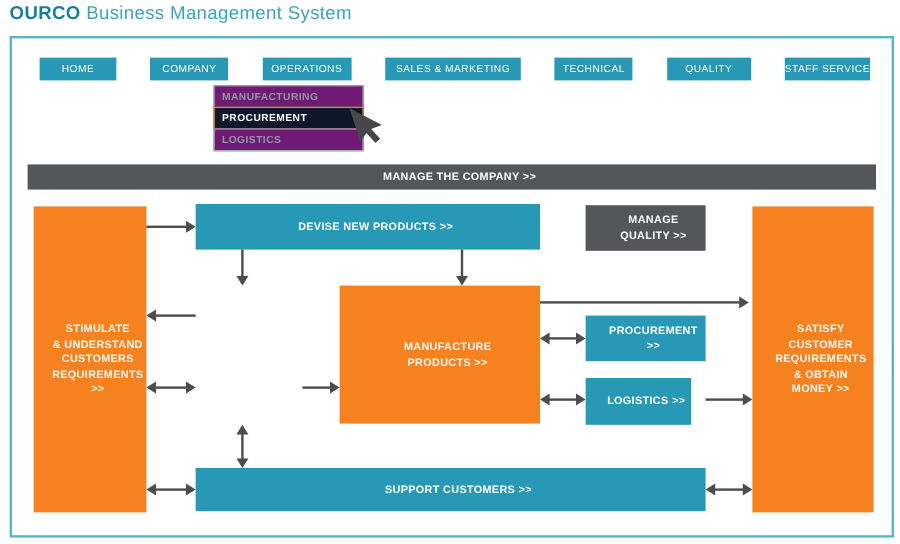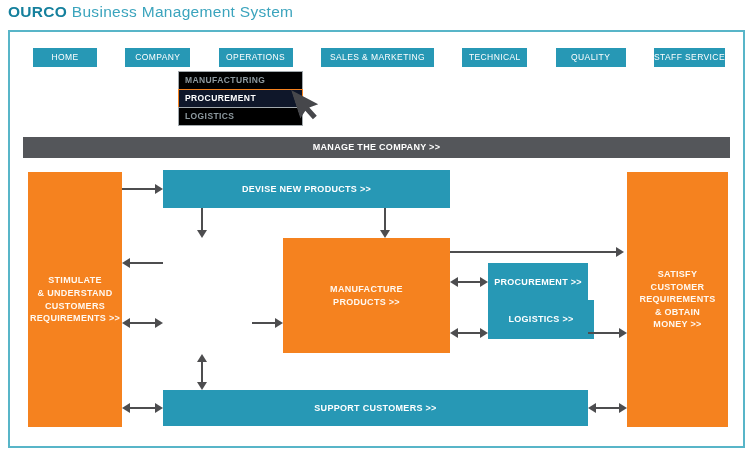--- a/index.html
+++ b/index.html
@@ -18,33 +18,33 @@
   
   .nav { position:absolute; left:33px; top:48px; width:692px; height:19px;
          display:flex; justify-content:space-between; }
   .nav-btn { background:#2798b5; color:#fff; font-size:8.5px; font-weight:400;
              letter-spacing:.4px; text-align:center; line-height:19px; height:19px;
              white-space:nowrap; cursor:pointer; }
 
   
   .dropdown { position:absolute; left:178px; top:71px; width:125px; z-index:5; }
   .dd-item { height:19px; line-height:17px; font-size:8.5px; font-weight:600;
-             letter-spacing:.4px; padding-left:6px; background:#000000;
+             letter-spacing:.4px; padding-left:6px; background:#701a75;
              border:1px solid #a2a9ad; color:#8e9aa0; cursor:pointer; }
   .dd-item.active { background:#0f172a; border-color:#f5821f; color:#fff; }
   .dd-item + .dd-item { margin-top:-1px; }
 
   
   .box { position:absolute; display:flex; align-items:center; justify-content:center;
          text-align:center; font-weight:700; letter-spacing:.3px; cursor:pointer; }
   .lbl { white-space:pre-line; line-height:1.4; }
   .teal   { background:#2798b5; color:#fff; }
   .orange { background:#f5821f; color:#fff8f0; }
   .gray   { background:#54565a; color:#fff; }
-  .fs9 { font-size:9px; }
+  .fs9 { font-size:9px;padding-left:13px; }
 
   
   .ah { position:absolute; height:2px; background:#4d4d4f; }
   .ah.r::after  { content:""; position:absolute; right:-7px; top:-4px; width:0; height:0;
                   border-left:8px solid #4d4d4f; border-top:5px solid transparent; border-bottom:5px solid transparent; }
   .ah.l::before { content:""; position:absolute; left:-7px; top:-4px; width:0; height:0;
                   border-right:8px solid #4d4d4f; border-top:5px solid transparent; border-bottom:5px solid transparent; }
   .av { position:absolute; width:2px; background:#4d4d4f; }
   .av.d::after  { content:""; position:absolute; bottom:-7px; left:-4px; width:0; height:0;
                   border-top:8px solid #4d4d4f; border-left:5px solid transparent; border-right:5px solid transparent; }
@@ -94,41 +94,45 @@
     <span class="lbl">STIMULATE
 &amp; UNDERSTAND
 CUSTOMERS
 REQUIREMENTS &gt;&gt;</span>
   </div>
 
   <div class="box teal fs9" style="left:163px; top:170px; width:287px; height:38px;">
     <span class="lbl">DEVISE NEW PRODUCTS &gt;&gt;</span>
   </div>
 
+  <div class="box gray fs9" style="left:488px; top:171px; width:100px; height:38px;">
+    <span class="lbl">MANAGE
+QUALITY &gt;&gt;</span>
+  </div>
 
   <div class="box orange fs9" style="left:627px; top:172px; width:101px; height:255px;">
     <span class="lbl">SATISFY
 CUSTOMER
 REQUIREMENTS
 &amp; OBTAIN
 MONEY &gt;&gt;</span>
   </div>
 
 
 
   <div class="box orange fs9" style="left:283px; top:238px; width:167px; height:115px;">
     <span class="lbl">MANUFACTURE
 PRODUCTS &gt;&gt;</span>
   </div>
 
   <div class="box teal fs9" style="left:488px; top:263px; width:100px; height:38px;">
     <span class="lbl">PROCUREMENT &gt;&gt;</span>
   </div>
 
-  <div class="box teal fs9" style="left:488px; top:300px; width:106px; height:39px;">
+  <div class="box teal fs9" style="left:488px; top:315px; width:88px; height:39px;">
     <span class="lbl">LOGISTICS &gt;&gt;</span>
   </div>
 
   <div class="box teal fs9" style="left:163px; top:390px; width:425px; height:36px;">
     <span class="lbl">SUPPORT CUSTOMERS &gt;&gt;</span>
   </div>
 
   <div class="ah r" style="left:122px; top:188px; width:34px;"></div>
   <div class="ah l" style="left:129px; top:262px; width:34px;"></div>
   <div class="ah l r" style="left:129px; top:322px; width:27px;"></div>

